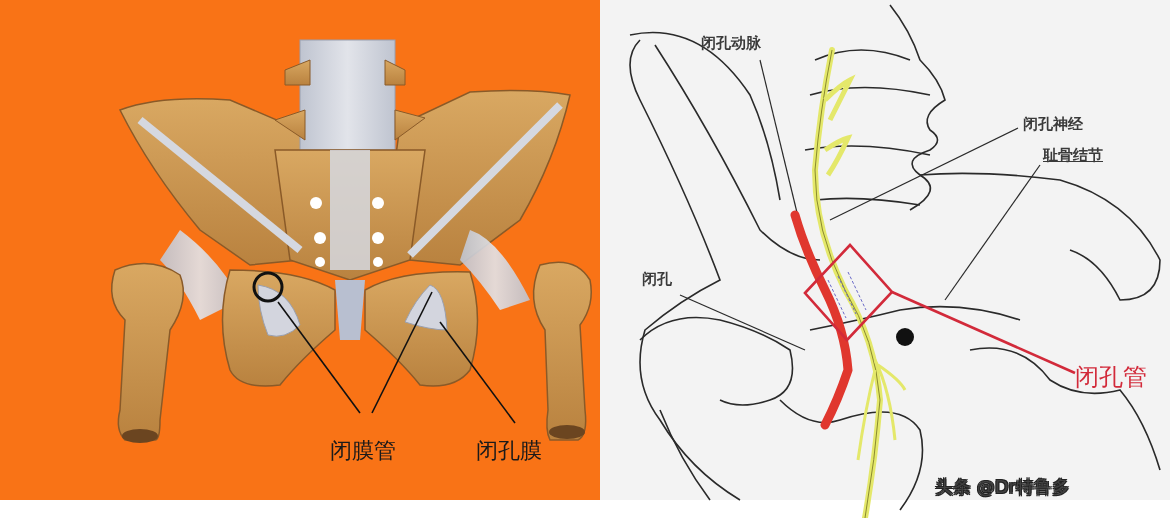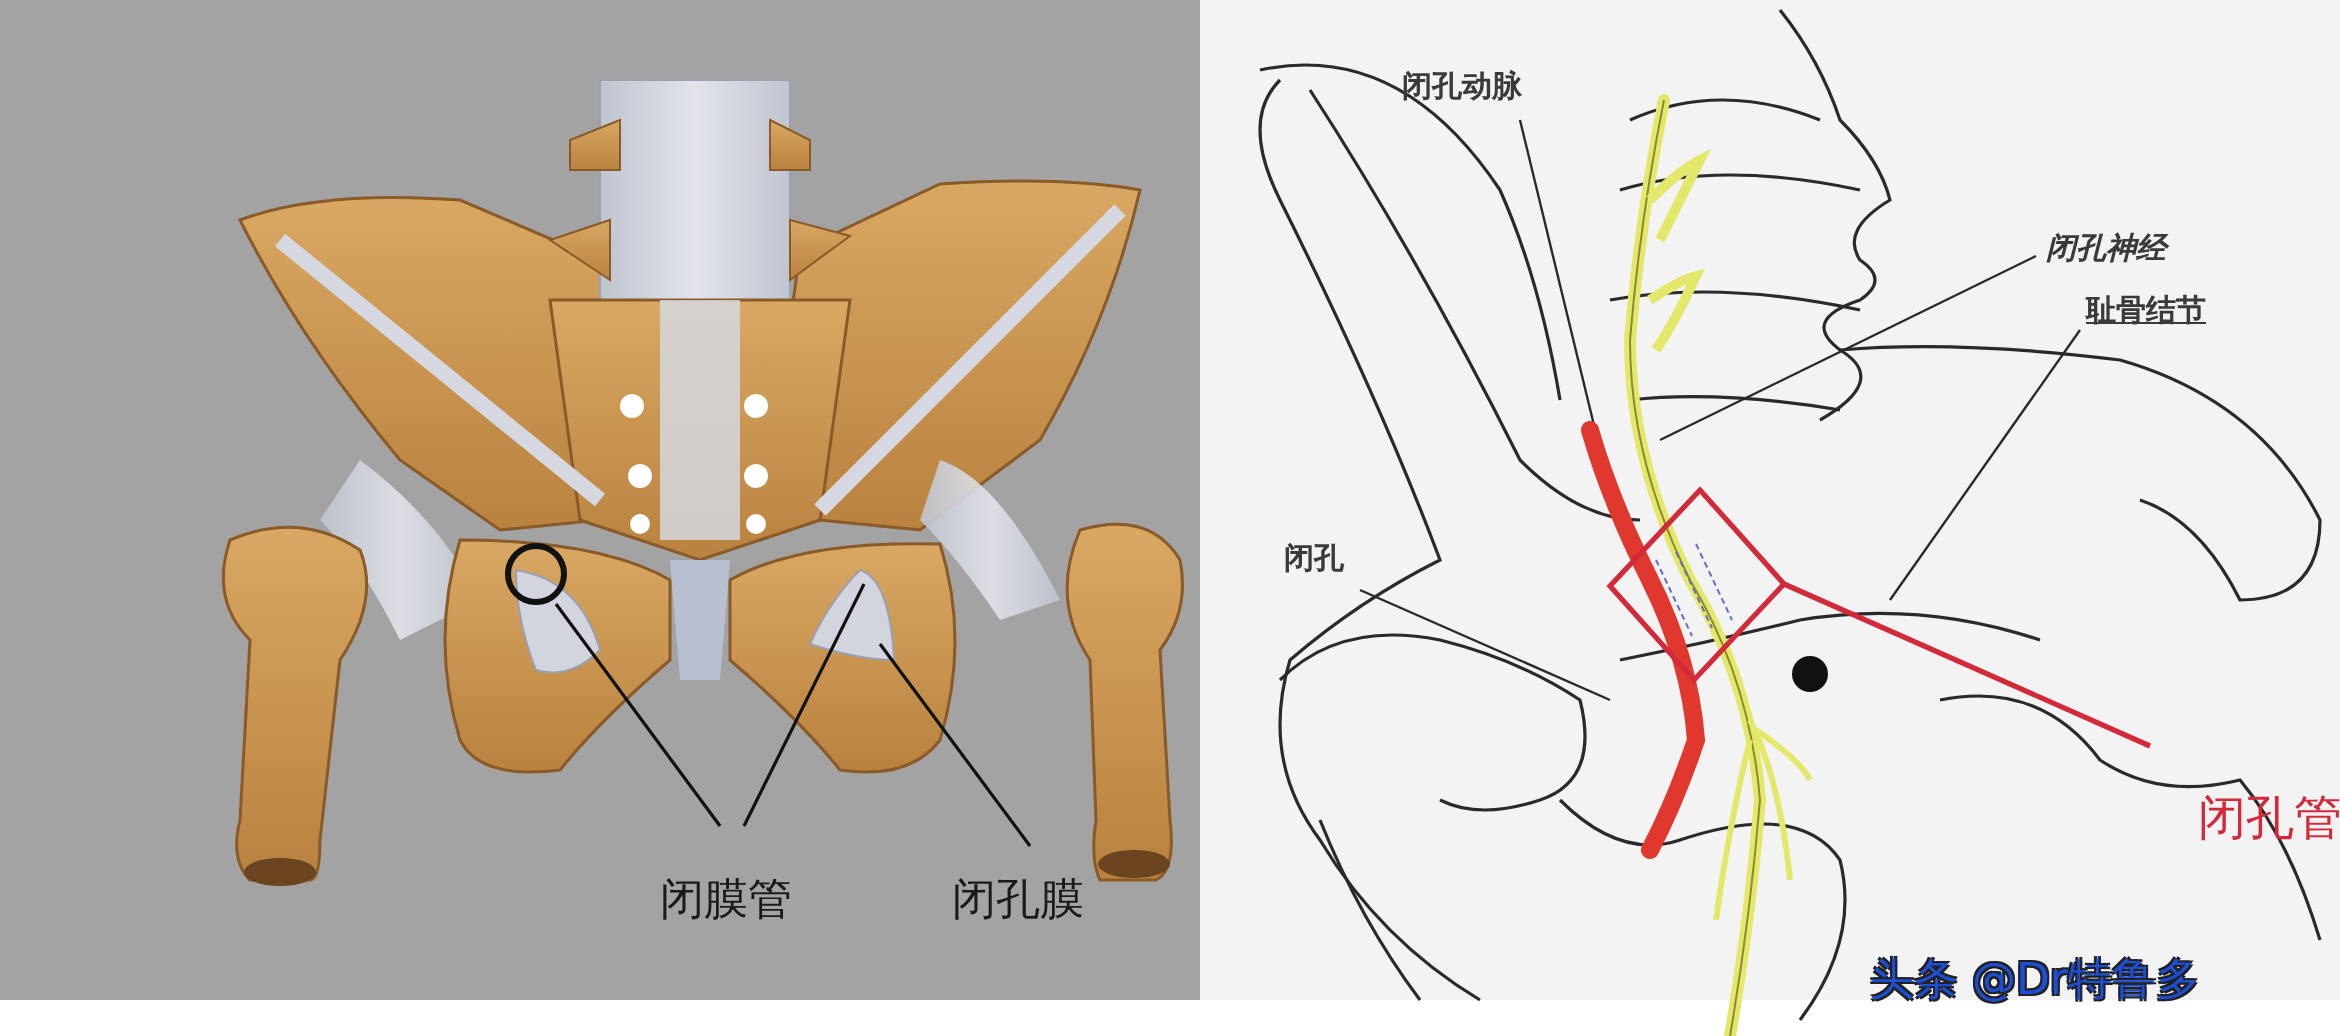--- a/index.html
+++ b/index.html
@@ -1,25 +1,25 @@
 <!DOCTYPE html>
 <html><head>
 <meta charset="utf-8">
 <style>
   html,body{margin:0;padding:0;}
   body{width:1170px;height:518px;position:relative;overflow:hidden;background:#ffffff;font-family:"DejaVu Sans","Liberation Sans",sans-serif;}
   .panel{position:absolute;top:0;height:500px;}
-  #left-panel{left:0;width:600px;background:#a3a3a3;}
+  #left-panel{left:0;width:600px;background:#f97316;}
   #right-panel{left:600px;width:570px;background:#f3f3f3;}
   svg{position:absolute;left:0;top:0;}
   .lbl{position:absolute;white-space:nowrap;line-height:1;}
   .lbl-left{font-size:22px;color:#1a1a1a;}
   .lbl-right{font-size:15px;color:#3a3a3a;font-family:"DejaVu Serif","Liberation Serif",serif;font-weight:bold;}
   .lbl-red{font-size:24px;color:#d22a3a;}
-  .wm{position:absolute;font-size:22px;color:#1d4ed8;text-shadow:-1px -1px 0 #222,1px -1px 0 #222,-1px 1px 0 #222,1px 1px 0 #222;white-space:nowrap;}
+  .wm{position:absolute;font-size:18px;color:#404040;text-shadow:-1px -1px 0 #222,1px -1px 0 #222,-1px 1px 0 #222,1px 1px 0 #222;white-space:nowrap;}
 </style>
 </head>
 <body>
 
 <div class="panel" id="left-panel">
   <svg width="600" height="518" viewBox="0 0 600 518">
     <defs>
       <linearGradient id="bone" x1="0" y1="0" x2="0" y2="1">
         <stop offset="0" stop-color="#d9a862"></stop>
         <stop offset="1" stop-color="#b9823f"></stop>
@@ -117,18 +117,18 @@
       <polygon points="205,293 250,245 292,292 247,340"></polygon>
       <line x1="292" y1="292" x2="475" y2="373"></line>
     </g>
     <g stroke="#6a6ac8" stroke-width="1" stroke-dasharray="3,2" fill="none">
       <line x1="228" y1="280" x2="246" y2="318"></line>
       <line x1="238" y1="276" x2="256" y2="314"></line>
       <line x1="248" y1="272" x2="266" y2="310"></line>
     </g>
   </svg>
   <div class="lbl lbl-right" style="left:101px;top:36px;">闭孔动脉</div>
-  <div class="lbl lbl-right" style="left:423px;top:117px;font-style:italic;">闭孔神经</div>
+  <div class="lbl lbl-right" style="left:423px;top:117px;">闭孔神经</div>
   <div class="lbl lbl-right" style="left:443px;top:148px;text-decoration:underline;">耻骨结节</div>
   <div class="lbl lbl-right" style="left:42px;top:272px;">闭孔</div>
-  <div class="lbl lbl-red" style="left:475px;top:397px;margin-left:24px;">闭孔管</div>
+  <div class="lbl lbl-red" style="left:475px;top:365px;">闭孔管</div>
   <div class="wm" style="left:335px;top:475px;">头条 @Dr特鲁多</div>
 </div>
 
 </body></html>

